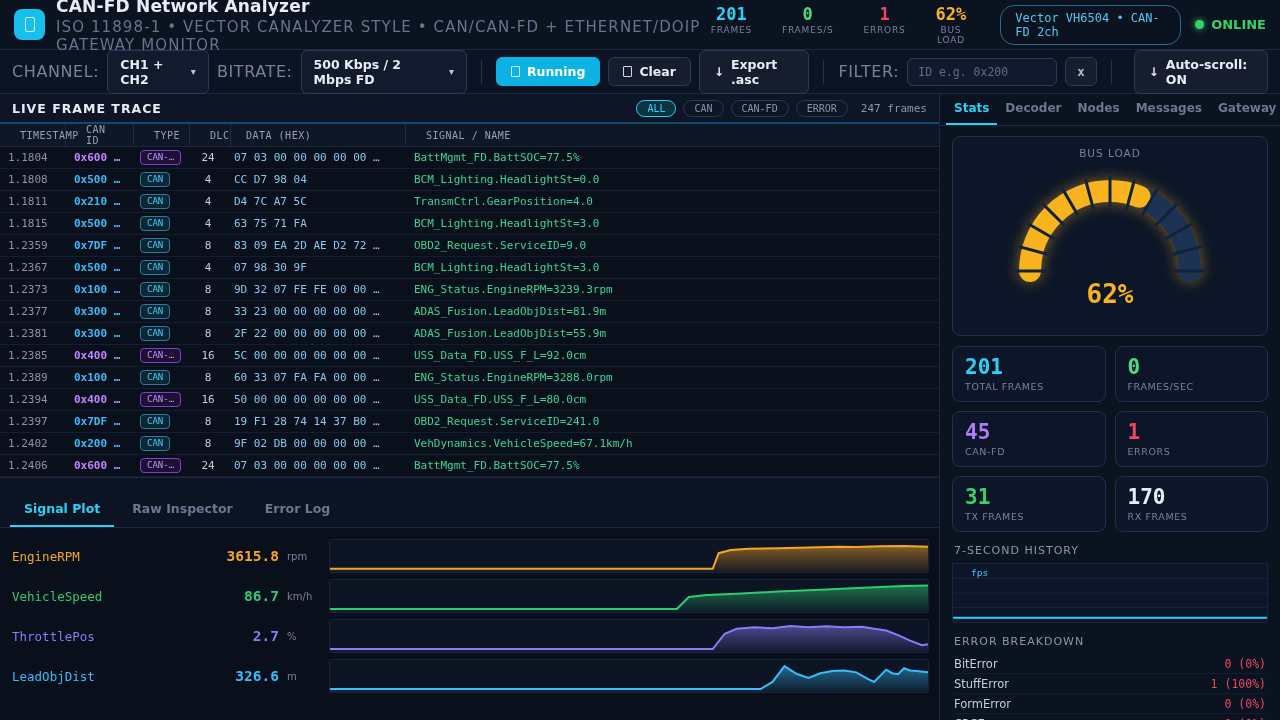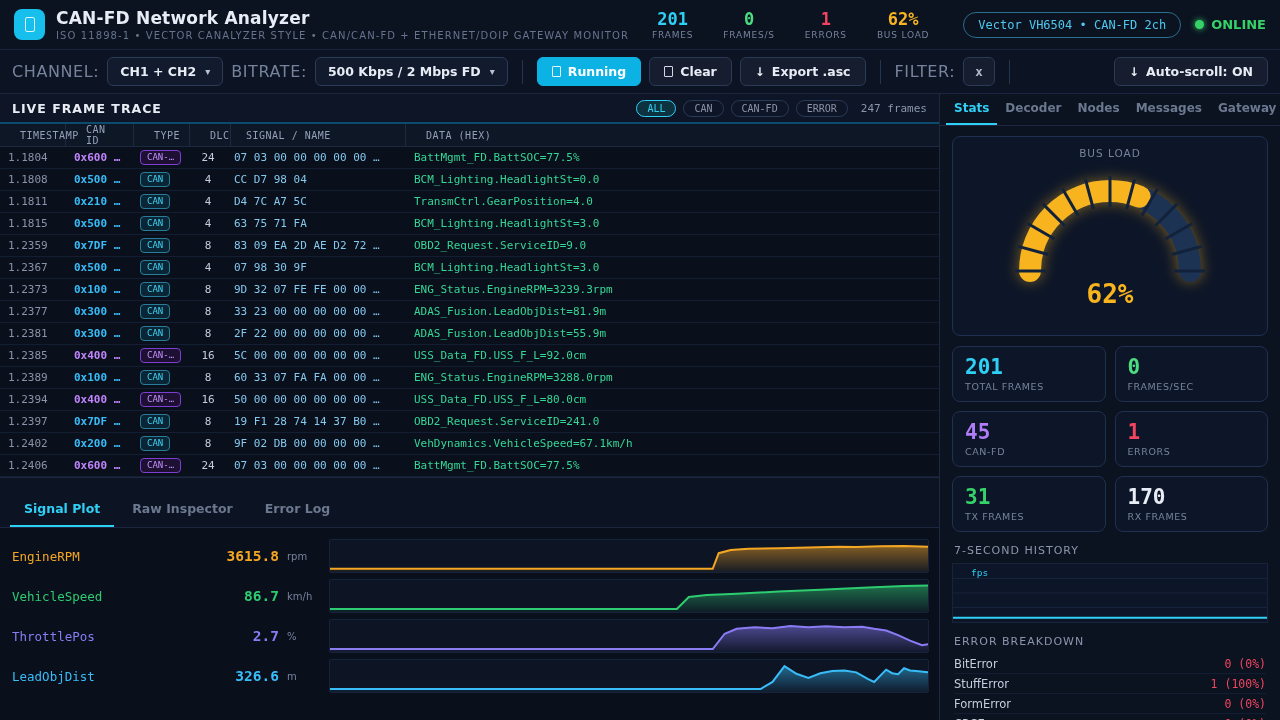--- a/index.html
+++ b/index.html
@@ -7,21 +7,21 @@
     font-family:"DejaVu Sans","Liberation Sans",sans-serif; color:#e8edf5; }
   .app { width:1280px; height:720px; display:flex; flex-direction:column; }
 
   
   .hdr { height:50px; background:#0b1220; border-bottom:1px solid #1b2740;
     display:flex; align-items:center; padding:0 14px; flex:none; }
   .logo { width:31px; height:31px; border-radius:8px; background:#17c0ec;
     display:flex; align-items:center; justify-content:center; margin-right:11px; flex:none; }
   .logo-glyph { width:10px; height:15px; border:1.5px solid rgba(255,255,255,.85); border-radius:2px; }
   .hdr-title { font-size:17px; font-weight:bold; letter-spacing:.2px; }
-  .hdr-sub { font-size:10px; color:#67748e; letter-spacing:1.1px; margin-top:2px; }
+  .hdr-sub { font-size:15px; color:#67748e; letter-spacing:1.1px; margin-top:2px; }
   .hdr-stats { display:flex; gap:30px; margin-left:auto; margin-right:34px; text-align:center; }
   .hstat-val { font-size:17px; font-weight:bold; font-family:"DejaVu Sans Mono",monospace; }
   .hstat-lbl { font-size:9px; color:#76839c; letter-spacing:.8px; margin-top:1px; }
   .dev-badge { font-family:"DejaVu Sans Mono",monospace; font-size:12px; color:#4fc9ef;
     border:1px solid #2a6d8f; border-radius:14px; padding:5px 14px; margin-right:14px; }
   .online { display:flex; align-items:center; gap:7px; font-weight:bold; font-size:13px; color:#35d267; }
   .dot { width:9px; height:9px; border-radius:50%; background:#35d267; box-shadow:0 0 6px #35d267; }
 
   
   .tbar { height:44px; background:#0c1322; border-bottom:1px solid #1b2740;
@@ -179,20 +179,21 @@
     <div class="btn">
       <span class="ibox"></span>
       <span>Clear</span>
     </div>
     <div class="btn">
       <span class="arrow">↓</span>
       <span>Export .asc</span>
     </div>
     <div class="vsep"></div>
     <span class="tlabel">FILTER:</span>
+    <input class="filter-input" placeholder="ID e.g. 0x200" style="">
     <div class="btn btn-x">
       <span>x</span>
     </div>
     <div class="vsep"></div>
     <div class="spacer"></div>
     <div class="btn">
       <span class="arrow">↓</span>
       <span>Auto-scroll: ON</span>
     </div>
   </div>
@@ -208,22 +209,22 @@
             <span class="chip">CAN-FD</span>
             <span class="chip">ERROR</span>
           </div>
         <span class="frame-count">247 frames</span>
       </div>
       <div class="cols" id="cols">
           <div>TIMESTAMP</div>
           <div>CAN ID</div>
           <div>TYPE</div>
           <div>DLC</div>
+          <div>DATA (HEX)</div>
           <div>SIGNAL / NAME</div>
-          <div>DATA (HEX)</div>
         </div>
       <div class="rows" id="rows">
           <div class="trow fd">
             <div class="c-ts">1.1804</div>
             <div class="c-id">0x600 …</div>
             <div class="c-type">
               <span class="badge badge-fd">CAN-…</span>
             </div>
             <div class="c-dlc">24</div>
             <div class="c-data">07 03 00 00 00 00 00 …</div>

